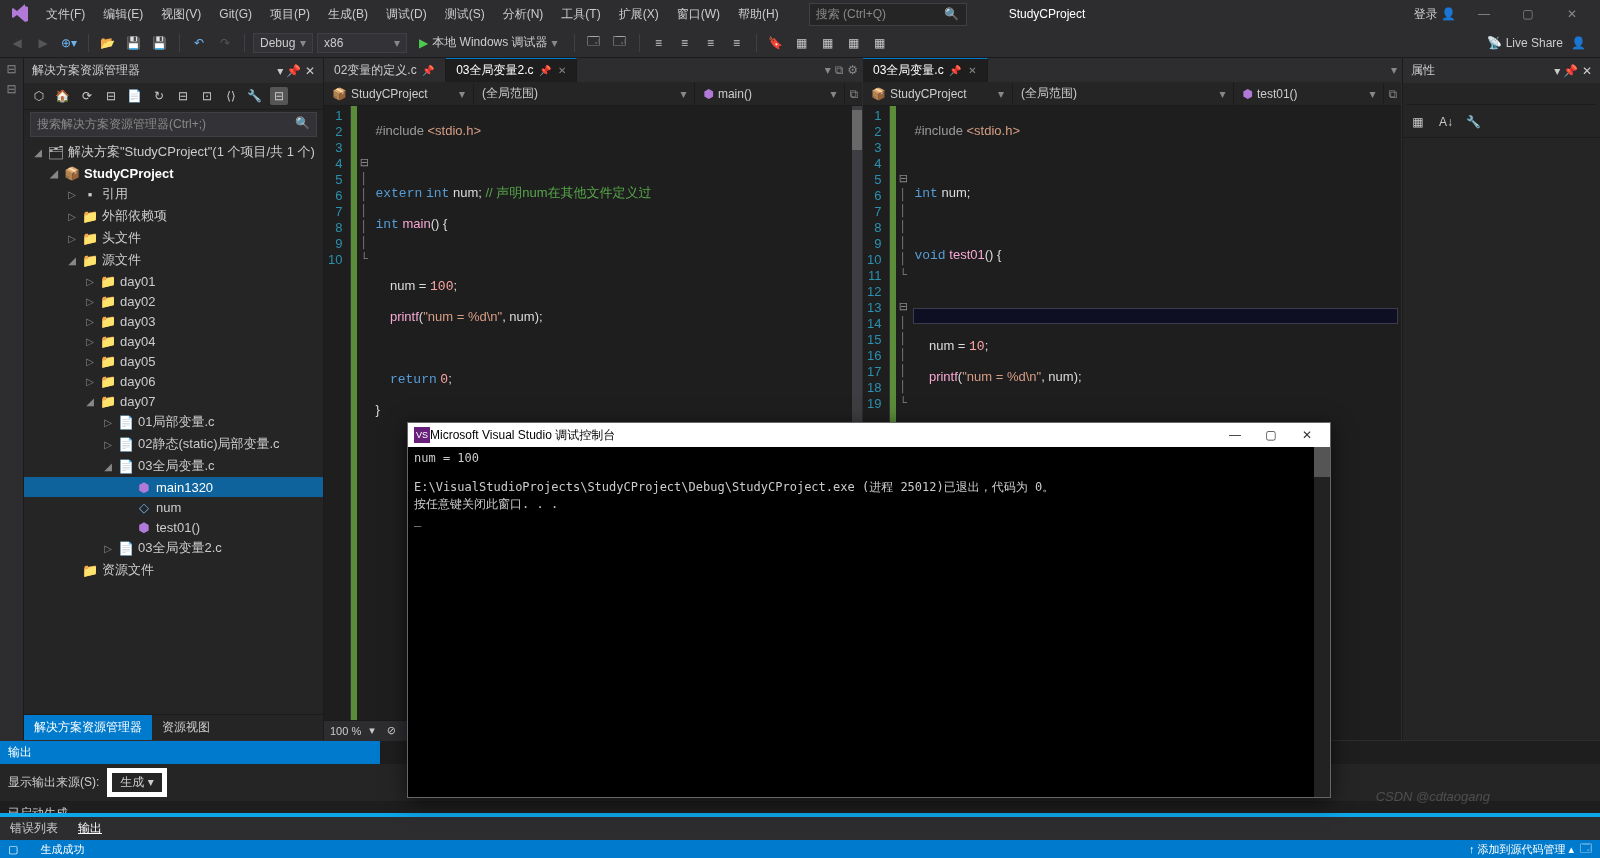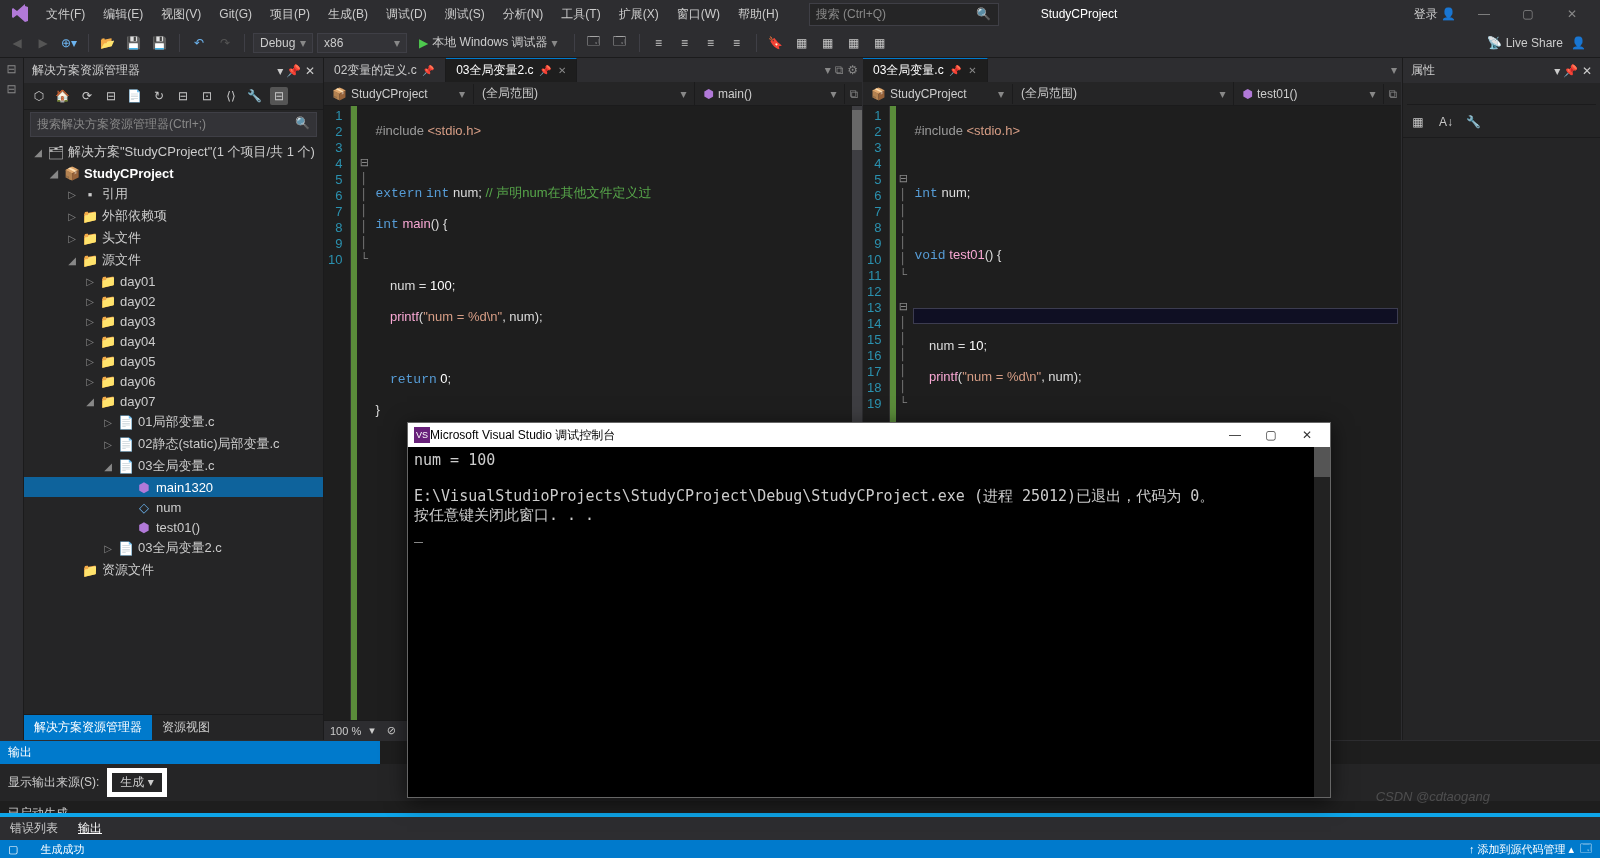--- a/index.html
+++ b/index.html
@@ -1,21 +1,21 @@
 <!DOCTYPE html>
 <html><head>
 <meta charset="utf-8">
 <style>
 * { margin:0; padding:0; box-sizing:border-box; font-family:'Microsoft YaHei','Segoe UI',sans-serif; }
 body { background:#2d2d30; color:#ccc; font-size:12px; width:1600px; height:858px; overflow:hidden; position:relative; }
 
 .menubar { height:28px; background:#2d2d30; display:flex; align-items:center; padding:0 4px; gap:2px; }
 .menubar .logo { width:20px; height:20px; margin:0 6px; }
 .menubar .menu-item { padding:4px 8px; cursor:default; color:#ccc; }
-.menubar .search-box { margin-left:20px; background:#252526; border:1px solid #3f3f46; padding:2px 6px; width:190px; color:#888; display:flex; align-items:center; justify-content:space-between; }
+.menubar .search-box { margin-left:20px; background:#252526; border:1px solid #3f3f46; padding:2px 6px; width:158px; color:#888; display:flex; align-items:center; justify-content:space-between; }
 .menubar .search-box .sicon { color:#888; }
 .menubar .projlabel { margin-left:30px; color:#fff; background:#2d2d30; padding:2px 10px; }
 .menubar .right { margin-left:auto; display:flex; align-items:center; gap:12px; padding-right:8px; }
 .menubar .winbtn { width:32px; text-align:center; color:#888; }
 
 .toolbar { height:30px; background:#2d2d30; border-bottom:1px solid #1b1b1c; display:flex; align-items:center; padding:0 6px; gap:4px; }
 .tbtn { width:22px; height:22px; display:flex; align-items:center; justify-content:center; color:#c8c8c8; }
 .tsep { width:1px; height:18px; background:#3f3f46; margin:0 4px; }
 .tselect { background:#333337; border:1px solid #3f3f46; padding:2px 6px; color:#ccc; min-width:60px; display:flex; align-items:center; gap:4px; }
 .tselect.wide { min-width:90px; }
@@ -60,21 +60,21 @@
 .gutter .ln { height:16px; line-height:16px;}
 .marker-bar { width:6px; background:#5a8c3a;}
 .fold-bar { width:14px; background:#1e1e1e; color:#888; text-align:center;}
 .fold-bar .fb { height:16px; line-height:16px; font-size:11px;}
 .code-text { flex:1; padding:2px 4px; white-space:pre; overflow:hidden; color:#dcdcdc;}
 .code-text .line { height:16px; line-height:16px;}
 .code-text .line.cursor-line { background:#0f0f23; border:1px solid #3c3c50; margin:-1px;}
 .kw { color:#569cd6;font-family:Liberation Mono, monospace;}
 .str { color:#d69d85;}
 .cmt { color:#57a64a;}
-.num { color:#ffffff;}
+.num { color:#fca5a5;font-family:Liberation Mono, monospace;}
 .pp { color:#9b9b9b;}
 .fn { color:#f9a8d4;}
 .zoom-bar { height:20px; background:#2d2d30; display:flex; align-items:center; padding:0 6px; gap:8px; color:#ccc; font-size:11px; border-top:1px solid #1b1b1c;}
 .tab-strip .tctrl { margin-left:auto; display:flex; gap:4px; padding-right:4px; color:#888;}
 
 .right-panel { width:198px; background:#252526; border-left:1px solid #1b1b1c;}
 .right-panel .panel-toolbar{gap:10px;padding:6px;}
 
 .output-panel { height:100px; background:#1e1e1e; border-top:1px solid #2d2d30; display:flex; flex-direction:column;}
 .output-header { background:#007acc; color:#fff; padding:3px 8px; font-size:12px; width:380px;}
@@ -84,21 +84,21 @@
 .output-tabs .otab{ padding:3px 10px; color:#ccc;}
 .output-tabs .otab.active{ text-decoration:underline; color:#fff;}
 
 .statusbar { position:absolute; bottom:0; left:0; right:0; height:18px; background:#007acc; color:#fff; display:flex; align-items:center; padding:0 8px; font-size:11px;}
 .statusbar .sright { margin-left:auto; display:flex; align-items:center; gap:6px;}
 
 .console-window { position:absolute; left:407px; top:422px; width:924px; height:376px; background:#000; border:1px solid #666; box-shadow:0 4px 20px rgba(0,0,0,.6); z-index:100;}
 .console-title { height:24px; background:#fff; color:#000; display:flex; align-items:center; padding:0 6px; gap:0; font-size:12px;}
 .console-title .cicons { margin-left:auto; display:flex; gap:2px;}
 .console-title .cbtn { width:34px; text-align:center; color:#333;}
-.console-body { padding:4px 6px; font-family:'NSimSun',Consolas,monospace; font-size:15px; color:#ccc; white-space:pre-wrap; height:calc(100% - 24px); overflow:hidden; position:relative;}
+.console-body { padding:4px 6px; font-family:'NSimSun',Consolas,monospace; font-size:12px; color:#ccc; white-space:pre-wrap; height:calc(100% - 24px); overflow:hidden; position:relative;}
 .console-scroll { position:absolute; right:0; top:24px; width:16px; bottom:0; background:#222;}
 .console-scroll .thumb { width:100%; height:30px; background:#555; position:absolute; top:0;}
 .watermark { position:absolute; right:110px; bottom:54px; color:rgba(200,200,200,.25); font-size:13px; font-style:italic;}
 svg { display:block;}
 </style>
 </head>
 <body>
 
 <div class="menubar">
   <span class="logo">

